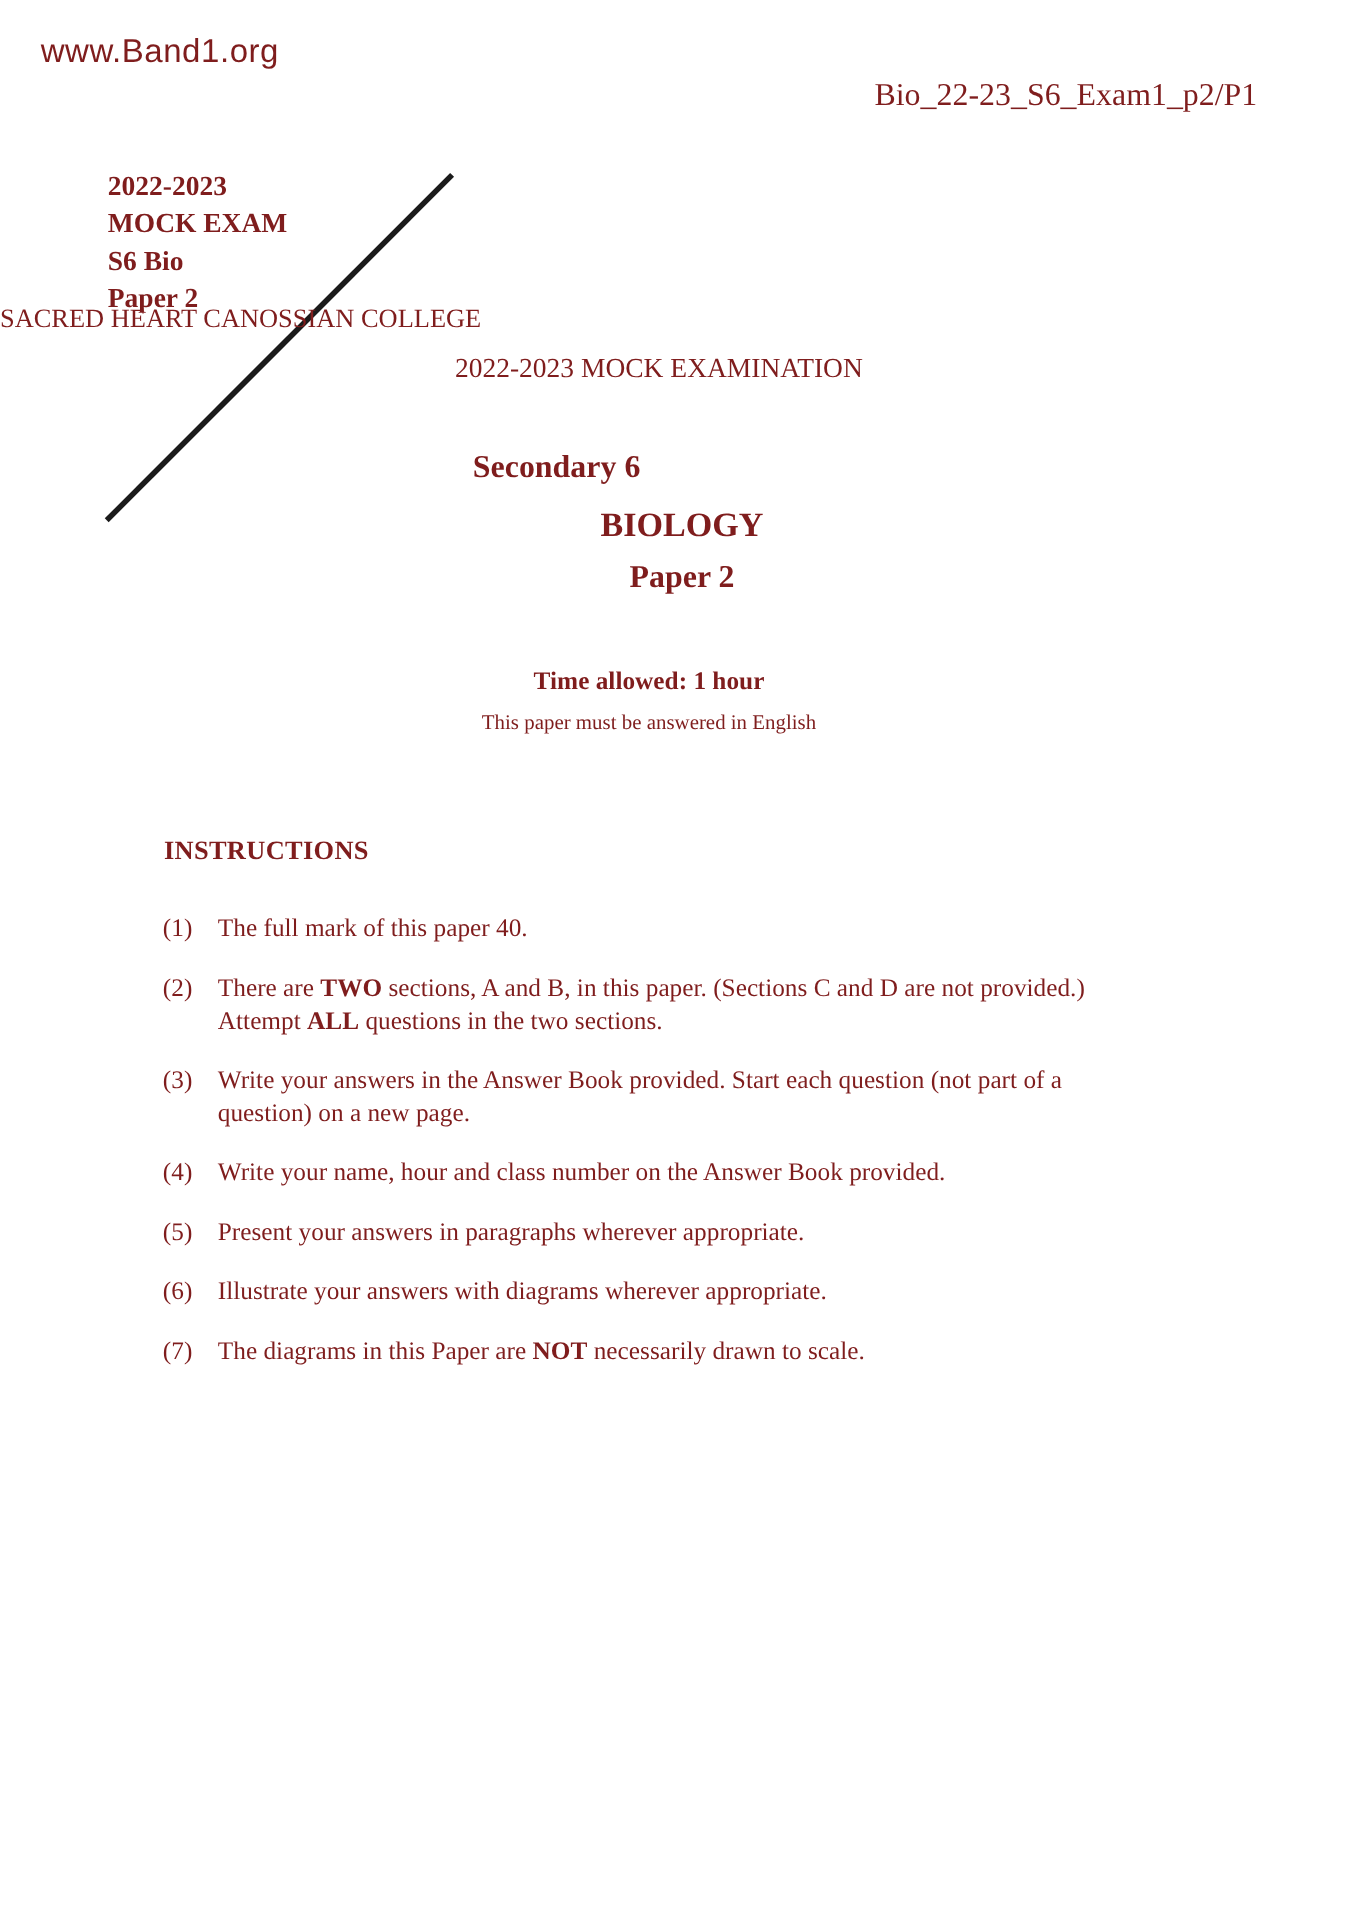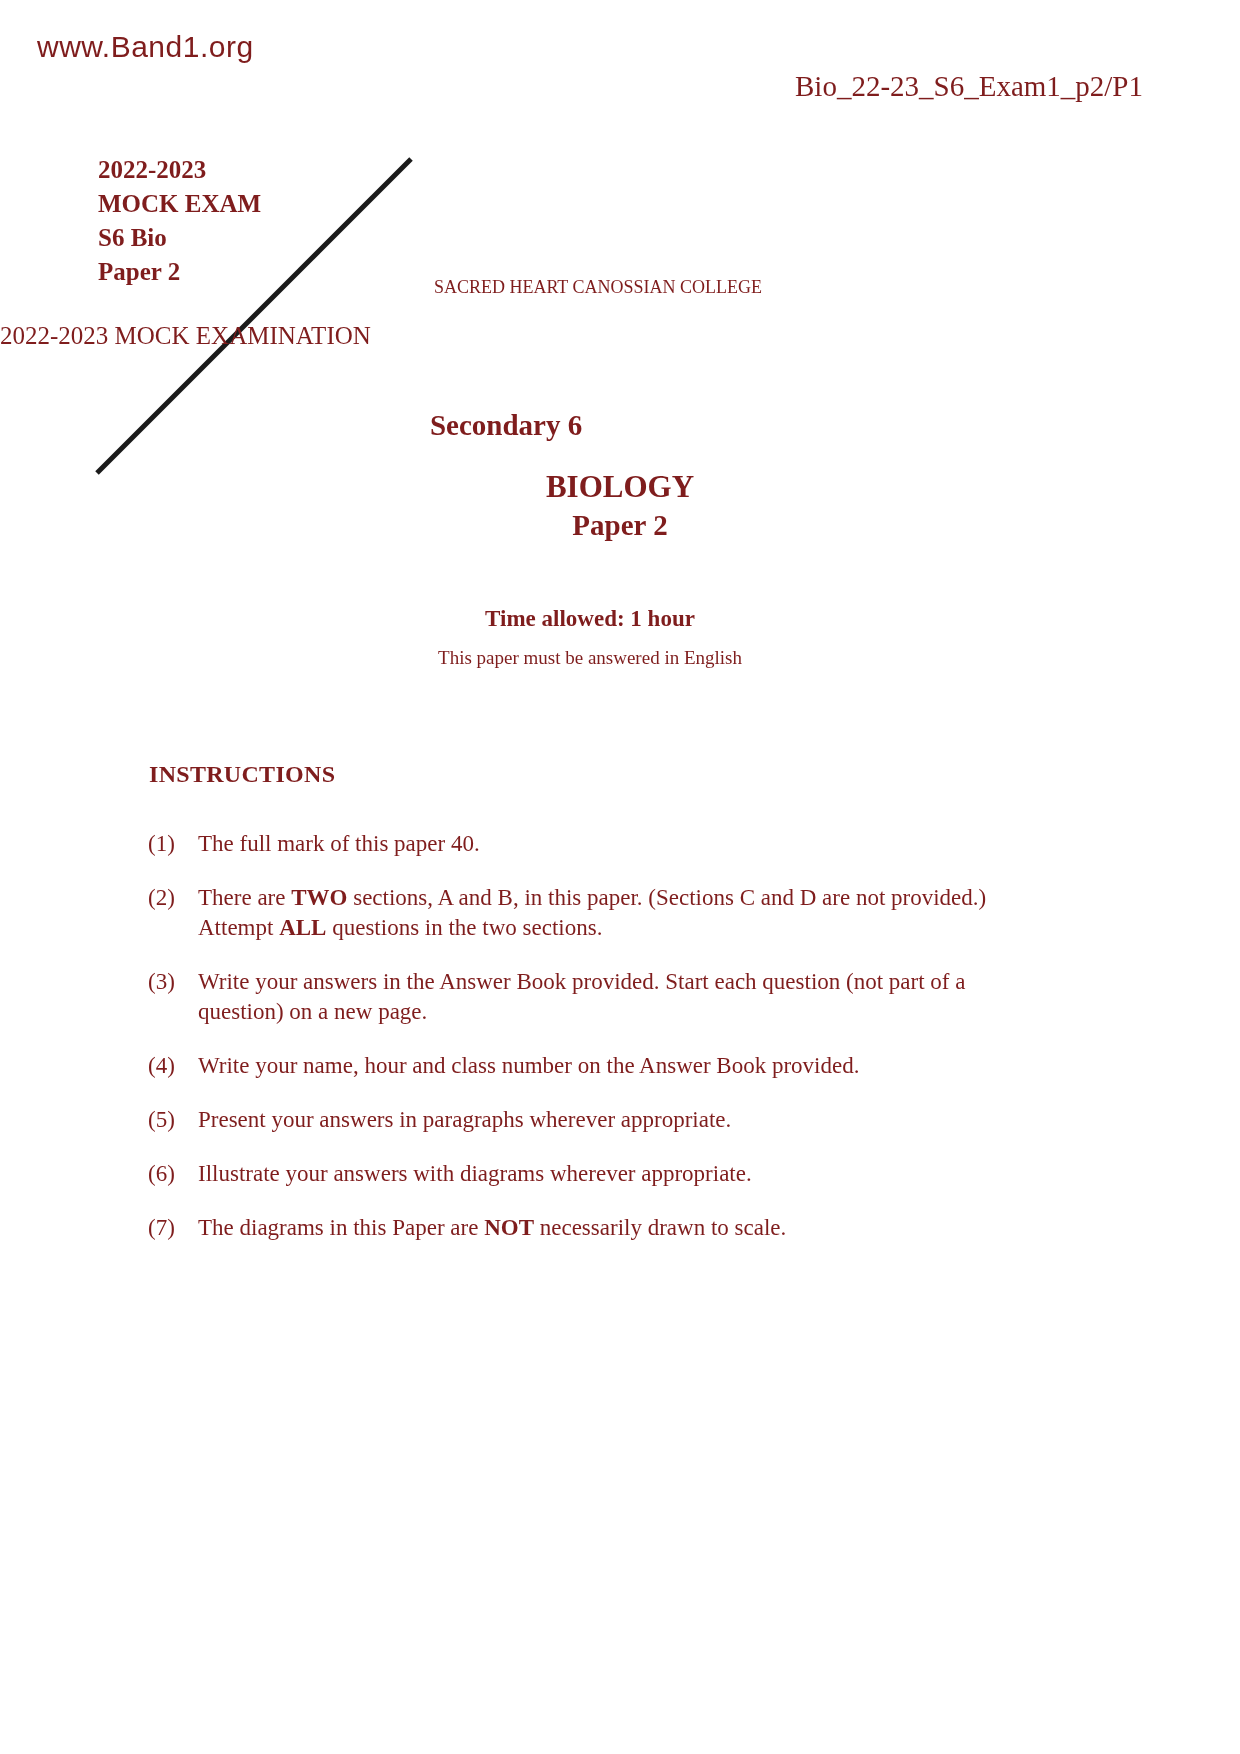--- a/index.html
+++ b/index.html
@@ -31,24 +31,24 @@
   .corner-info {
     left: 98px; top: 153px;
     font-size: 25px;
     font-weight: bold;
     line-height: 34px;
   }
   .diagonal-wrap {
     left: 85px; top: 147px;
     width: 340px; height: 340px;
   }
-  .school   { left: 0; top: 278px; width: 1196px; text-align: center; font-size: 18px; font-family: Liberation Serif, serif; }
-  .exam     { left: 0; top: 323px; width: 1198px; text-align: left; font-size: 25px; }
+  .school   { left: 0; top: 278px; width: 1196px; text-align: left; font-size: 24px; font-family: Liberation Serif, serif; }
+  .exam     { left: 0; top: 323px; width: 1198px; text-align: center; font-size: 25px; }
   .level    { left: 0; top: 411px; width: 1012px; text-align: center; font-size: 29px; font-weight: bold; }
-  .subject  { left: 0; top: 471px; width: 1240px; text-align: center; font-size: 31px; font-weight: bold; }
+  .subject  { left: 0; top: 461px; width: 1240px; text-align: center; font-size: 31px; font-weight: bold; }
   .paper    { left: 0; top: 511px; width: 1240px; text-align: center; font-size: 29px; font-weight: bold; }
   .time1    { left: 0; top: 607px; width: 1180px; text-align: center; font-size: 23px; font-weight: bold; }
   .time2    { left: 0; top: 648px; width: 1180px; text-align: center; font-size: 19px; }
 
   .instr-heading {
     left: 149px; top: 762px;
     font-size: 24px;
     font-weight: bold;
     letter-spacing: 0.3px;
   }

